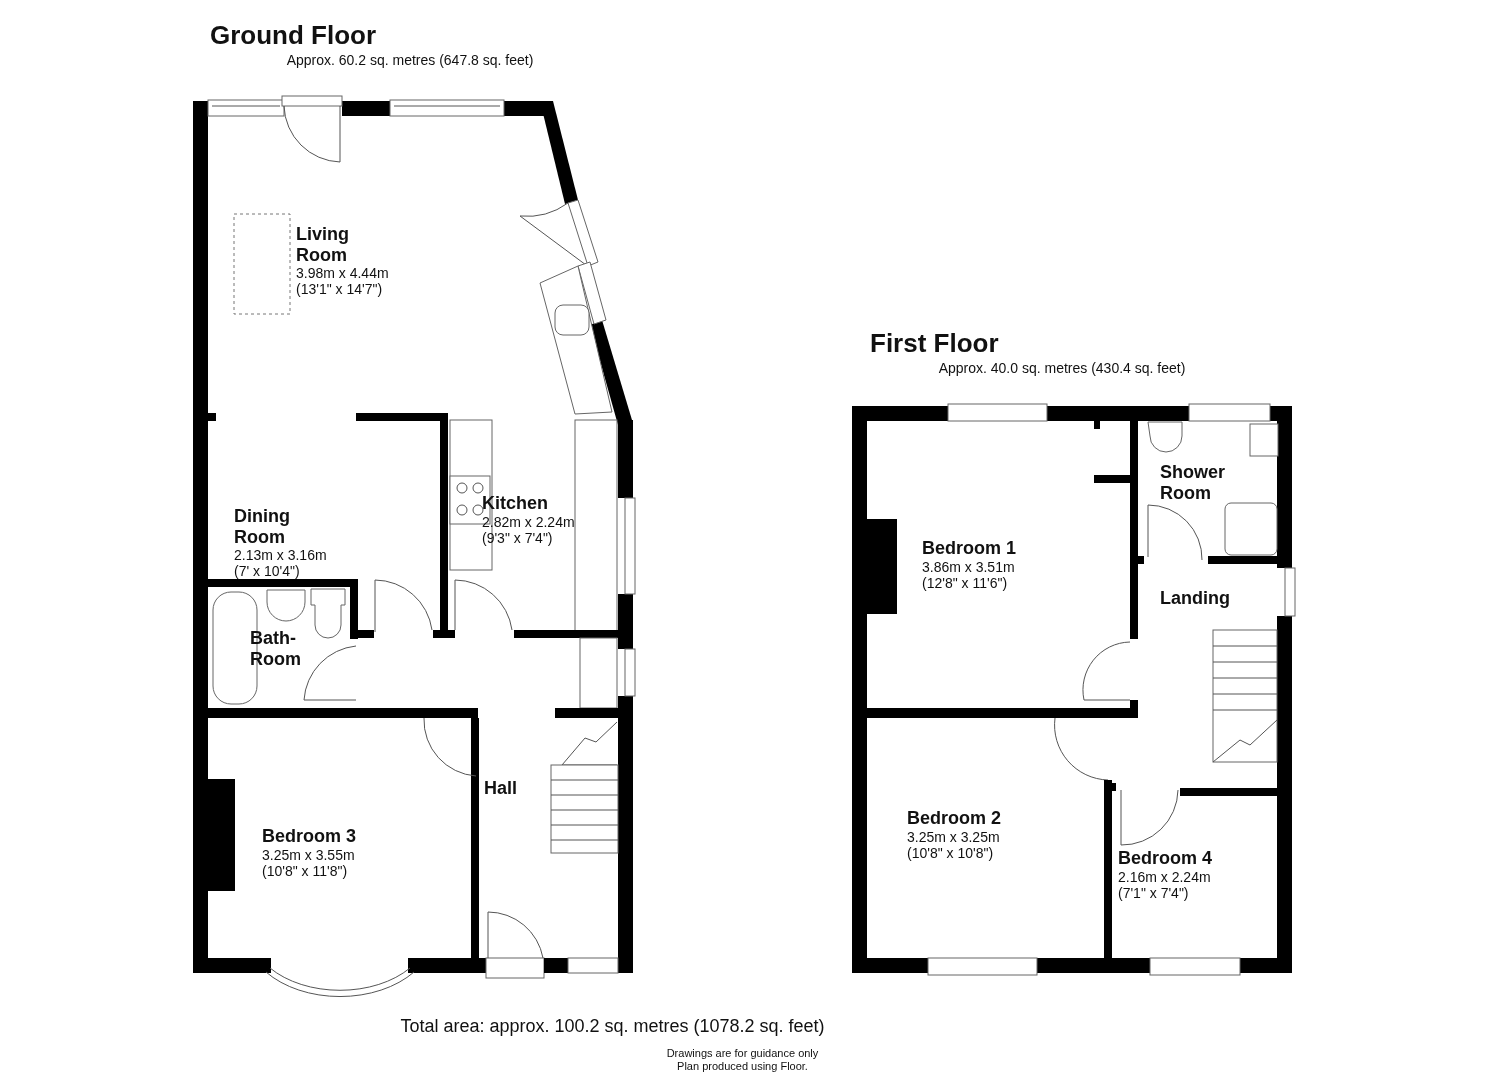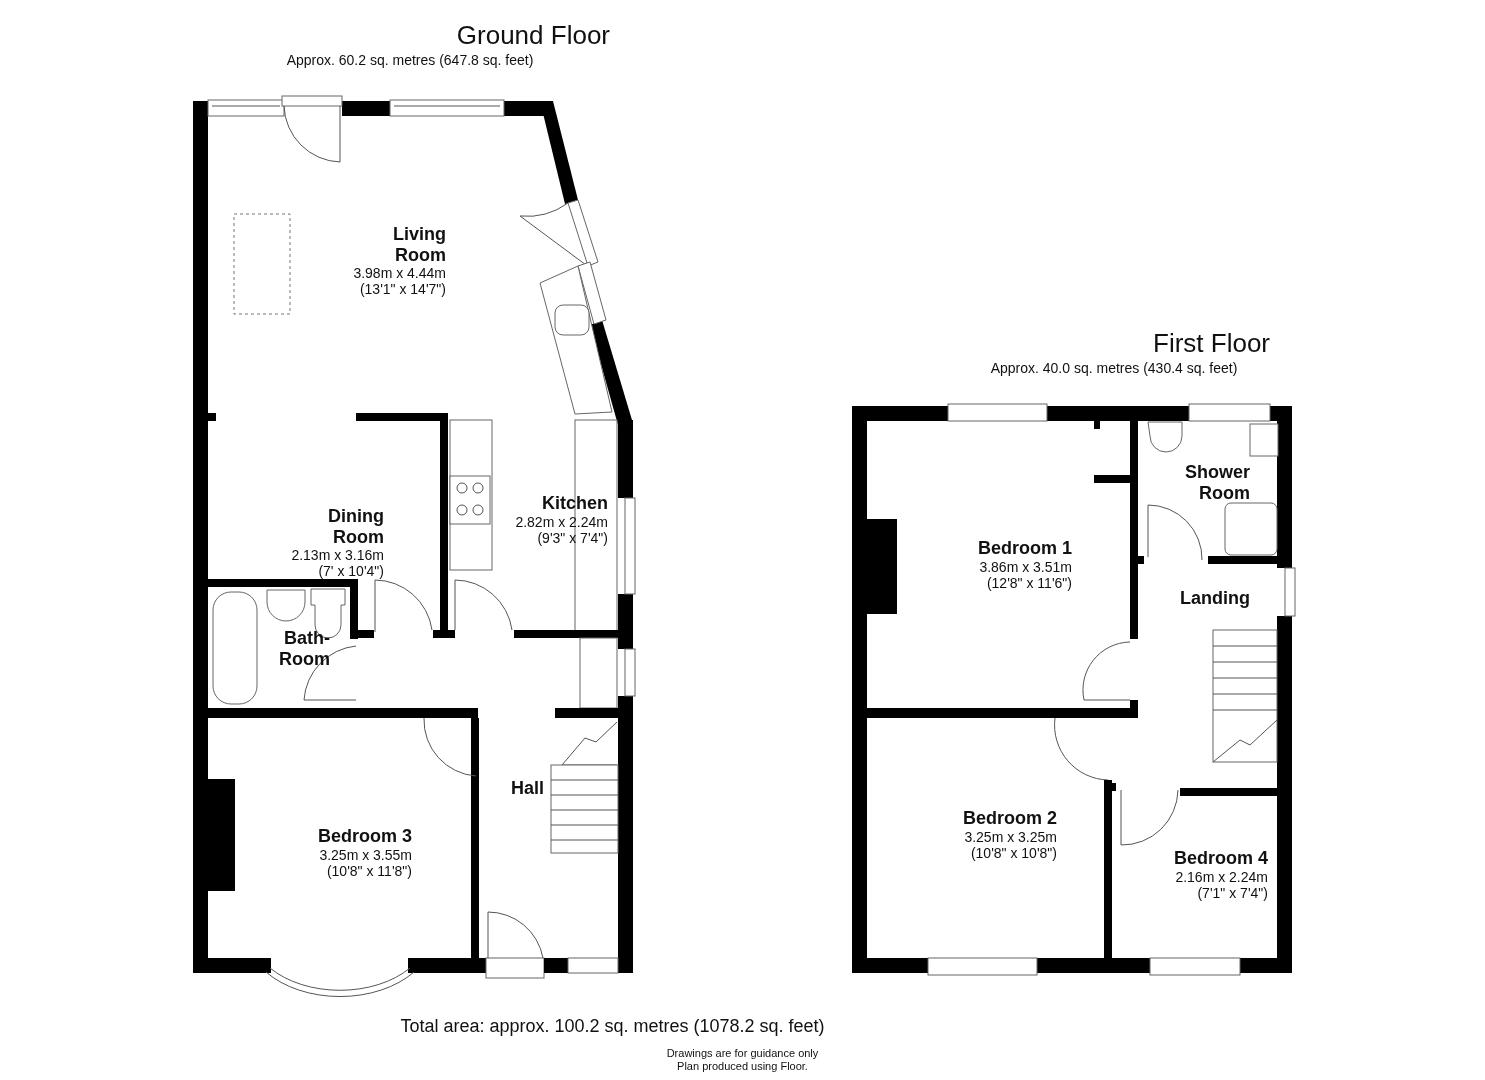--- a/index.html
+++ b/index.html
@@ -1,35 +1,35 @@
 <!DOCTYPE html>
 <html><head>
 <meta charset="utf-8">
 <style>
   html,body{margin:0;padding:0;background:#ffffff;}
   body{width:1485px;height:1080px;position:relative;overflow:hidden;font-family:"Liberation Sans",sans-serif;color:#111;}
-  .title{position:absolute;text-align:right;font-weight:normal;font-size:26px;}
+  .title{position:absolute;text-align:left;font-weight:bold;font-size:26px;}
   .sub{position:absolute;text-align:center;font-size:14px;}
   svg{position:absolute;left:0;top:0;}
   .wall{fill:#000;}
   .thin{fill:none;stroke:#555;stroke-width:1;}
   .fix{fill:#fff;stroke:#666;stroke-width:1;}
-  .lbl{position:absolute;text-align:right;line-height:1.15;}
+  .lbl{position:absolute;text-align:left;line-height:1.15;}
   .lbl .n{font-weight:bold;font-size:18px;}
   .lbl .d{font-size:14px;}
   .total{position:absolute;left:0;width:1225px;top:1016px;text-align:center;font-size:18px;}
   .note{position:absolute;left:0;width:1485px;text-align:center;font-size:11px;}
 </style>
 </head>
 <body>
 
 <div class="title" style="left:210px;width:400px;top:20px;">Ground Floor</div>
 <div class="sub" style="left:200px;width:420px;top:52px;">Approx. 60.2 sq. metres (647.8 sq. feet)</div>
 <div class="title" style="left:870px;width:400px;top:328px;">First Floor</div>
-<div class="sub" style="left:904px;width:420px;top:360px;">Approx. 40.0 sq. metres (430.4 sq. feet)</div>
+<div class="sub" style="left:852px;width:420px;top:360px;">Approx. 40.0 sq. metres (430.4 sq. feet)</div>
 
 <svg width="1485" height="1080" viewBox="0 0 1485 1080">
 
   <g>
 
     <rect class="wall" x="193" y="101" width="15" height="872"></rect>
 
     <rect class="wall" x="342" y="101" width="48" height="15"></rect>
     <rect class="wall" x="504" y="101" width="46" height="15"></rect>
 
@@ -171,21 +171,21 @@
   <div class="n">Room</div>
   <div class="d">3.98m x 4.44m</div>
   <div class="d">(13'1" x 14'7")</div>
 </div>
 <div class="lbl" style="left:234px;width:150px;top:462px;margin-top:44px;">
   <div class="n">Dining</div>
   <div class="n">Room</div>
   <div class="d">2.13m x 3.16m</div>
   <div class="d">(7' x 10'4")</div>
 </div>
-<div class="lbl" style="left:458px;width:150px;top:493px;">
+<div class="lbl" style="left:482px;width:150px;top:493px;">
   <div class="n">Kitchen</div>
   <div class="d">2.82m x 2.24m</div>
   <div class="d">(9'3" x 7'4")</div>
 </div>
 <div class="lbl" style="left:250px;width:80px;top:628px;">
   <div class="n">Bath-</div>
   <div class="n">Room</div>
 </div>
 <div class="lbl" style="left:262px;width:150px;top:806px;margin-top:20px;">
   <div class="n">Bedroom 3</div>

